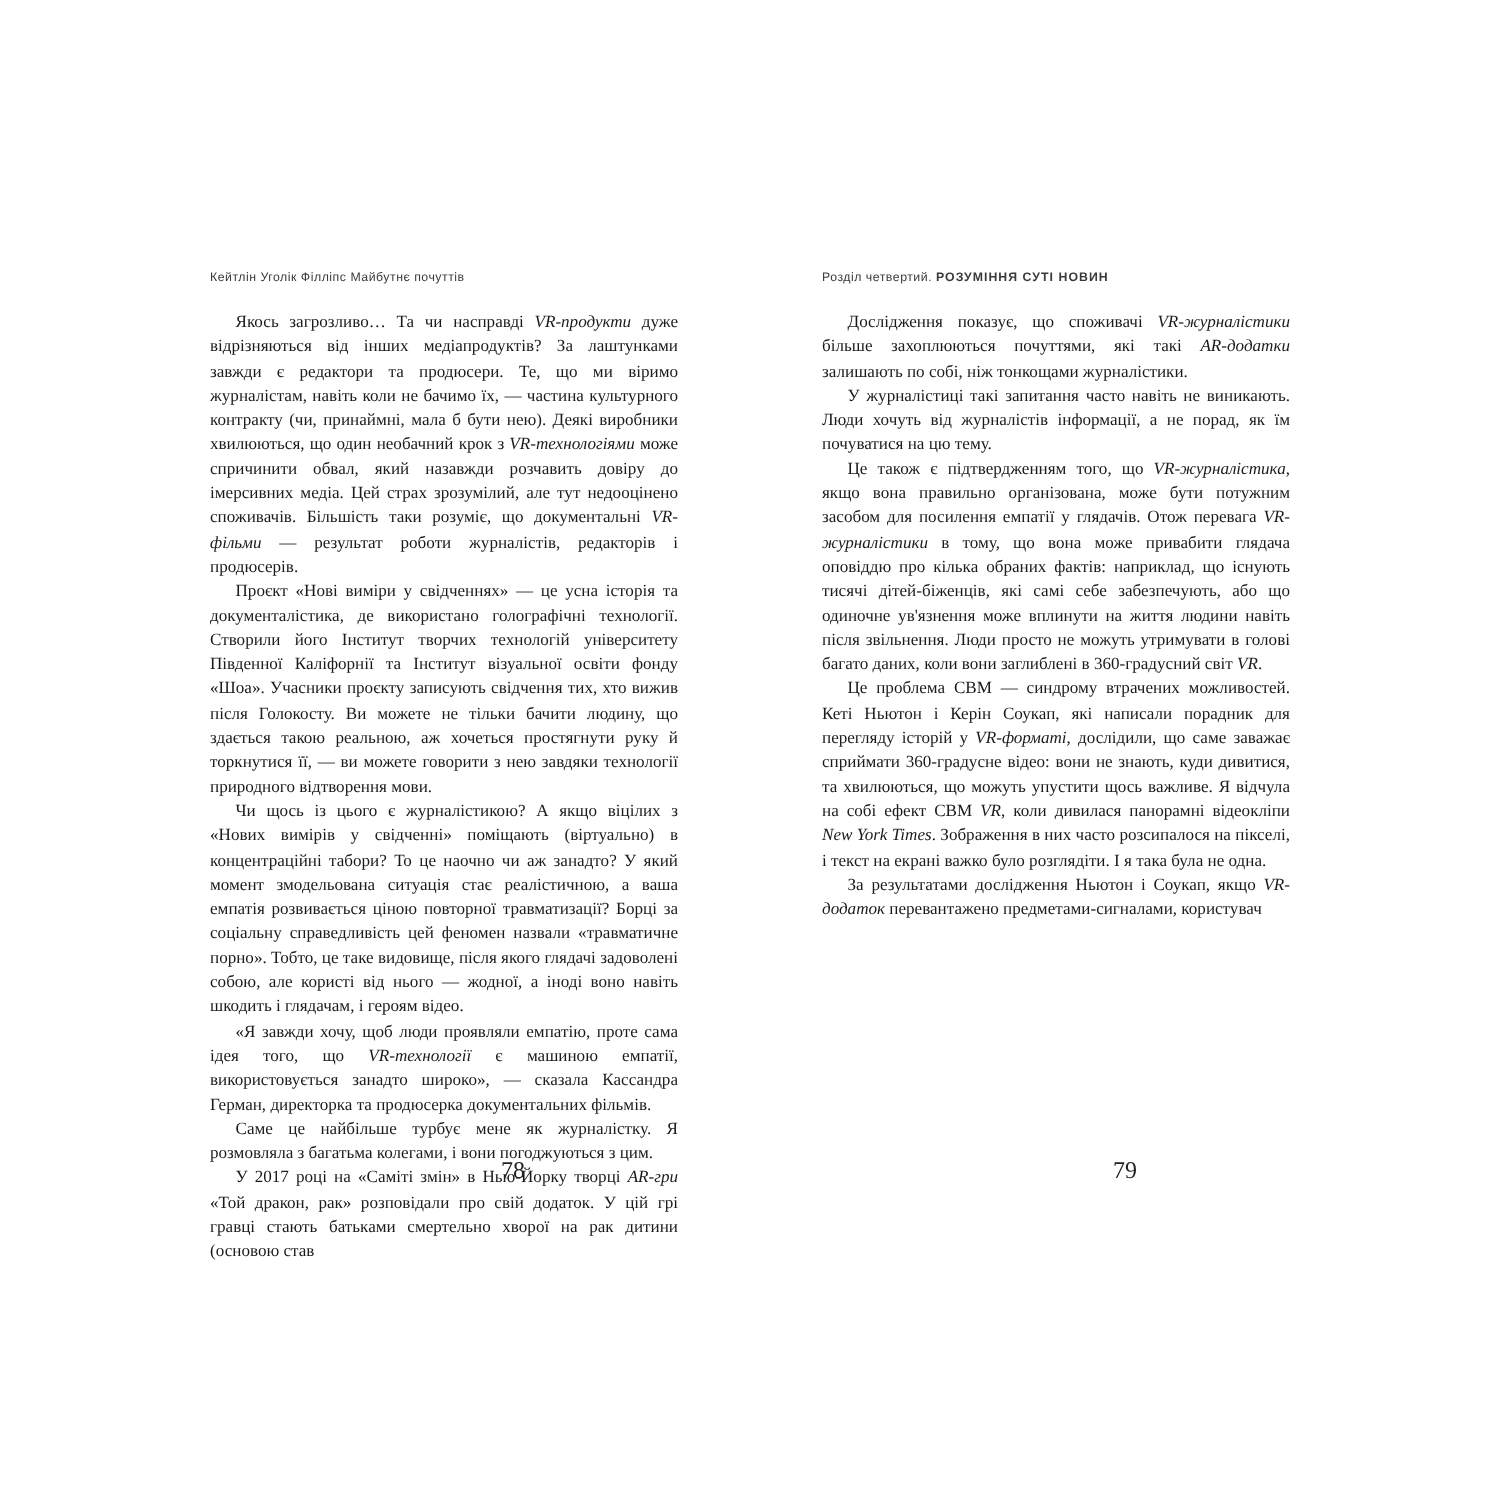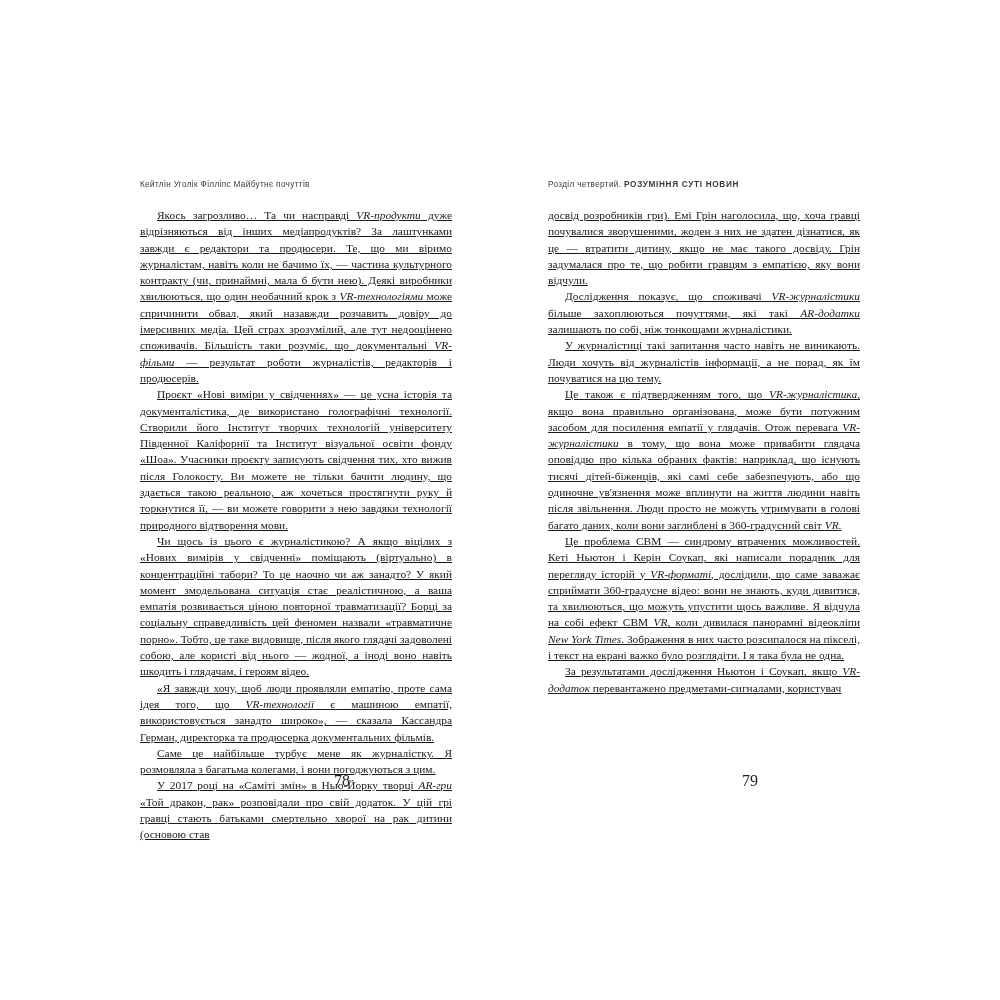--- a/index.html
+++ b/index.html
@@ -53,21 +53,20 @@
   .body-text {
     font-size: 11.4px;
     line-height: 16.3px;
     text-align: justify;
     text-justify: inter-word;
     hyphens: manual;
   }
   .body-text p {
     margin: 0;
     text-indent: 17px;
-    text-decoration: underline;
   }
   .body-text p.noindent {
     text-indent: 0;
   }
   .body-text i {
     font-style: italic;
   }
   .folio {
     position: absolute;
     bottom: 152px;
@@ -98,21 +97,20 @@
     </div>
     <div class="folio">78</div>
   </div>
 
   <div class="page page-right">
     <div class="running-head">
       <span class="rh-chapter">Розділ четвертий.</span>
       <span class="rh-title">РОЗУМІННЯ СУТІ НОВИН</span>
     </div>
     <div class="body-text">
-      <p class="noindent">досвід розробників гри). Емі Грін наголосила, що, хоча гравці почувалися зворушеними, жоден з них не здатен дізнатися, як це — втратити дитину, якщо не має такого досвіду. Грін задумалася про те, що робити гравцям з емпатією, яку вони відчули.</p>
       <p>Дослідження показує, що споживачі <i>VR-журналістики</i> більше захоплюються почуттями, які такі <i>AR-додатки</i> залишають по собі, ніж тонкощами журналістики.</p>
       <p>У журналістиці такі запитання часто навіть не виникають. Люди хочуть від журналістів інформації, а не порад, як їм почуватися на цю тему.</p>
       <p>Це також є підтвердженням того, що <i>VR-журналістика</i>, якщо вона правильно організована, може бути потужним засобом для посилення емпатії у глядачів. Отож перевага <i>VR-журналістики</i> в тому, що вона може привабити глядача оповіддю про кілька обраних фактів: наприклад, що існують тисячі дітей-біженців, які самі себе забезпечують, або що одиночне ув'язнення може вплинути на життя людини навіть після звільнення. Люди просто не можуть утримувати в голові багато даних, коли вони заглиблені в 360-градусний світ <i>VR</i>.</p>
       <p>Це проблема СВМ — синдрому втрачених можливостей. Кеті Ньютон і Керін Соукап, які написали порадник для перегляду історій у <i>VR-форматі</i>, дослідили, що саме заважає сприймати 360-градусне відео: вони не знають, куди дивитися, та хвилюються, що можуть упустити щось важливе. Я відчула на собі ефект СВМ <i>VR</i>, коли дивилася панорамні відеокліпи <i>New York Times</i>. Зображення в них часто розсипалося на пікселі, і текст на екрані важко було розглядіти. І я така була не одна.</p>
       <p>За результатами дослідження Ньютон і Соукап, якщо <i>VR-додаток</i> перевантажено предметами-сигналами, користувач</p>
     </div>
     <div class="folio">79</div>
   </div>
 
 </div>

